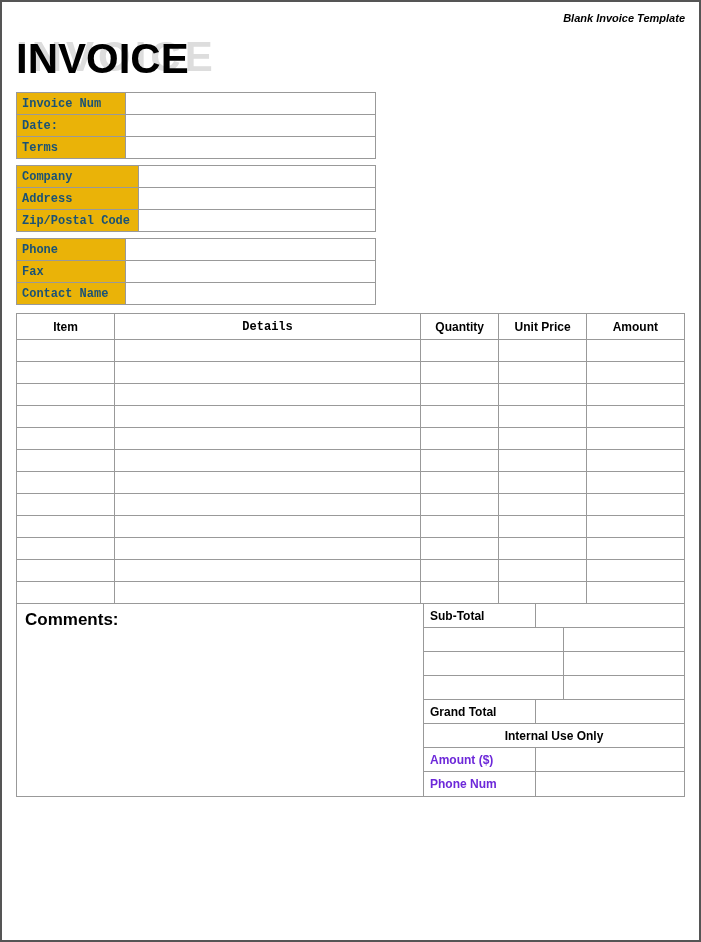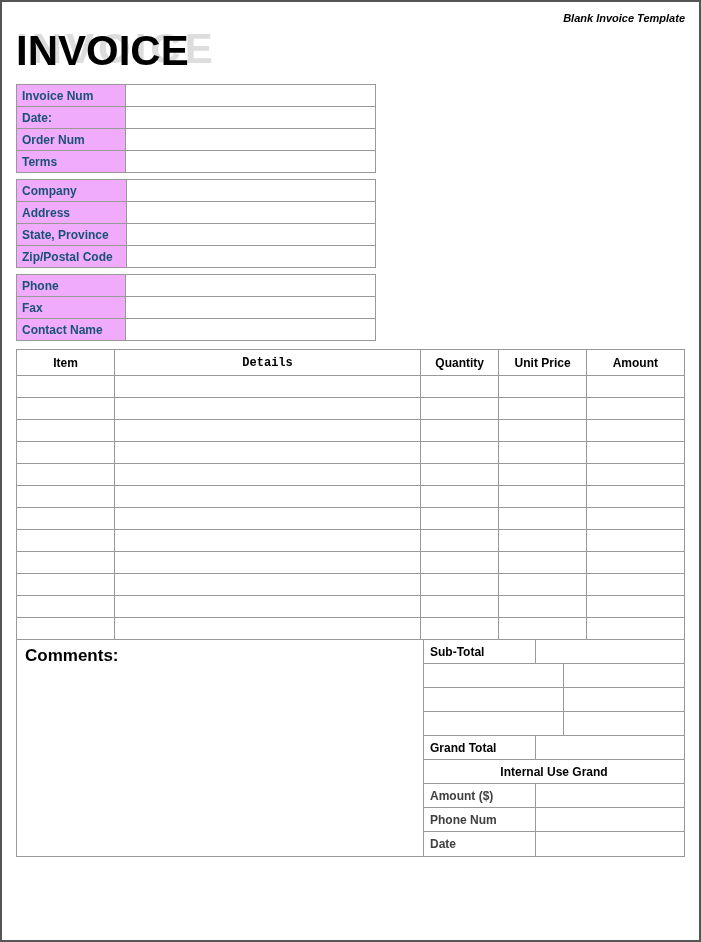--- a/index.html
+++ b/index.html
@@ -11,21 +11,21 @@
       min-height: 942px;
       padding: 10px 14px 14px 14px;
       border: 2px solid #555;
     }
     .template-label {
       text-align: right;
       font-size: 11px;
       font-weight: bold;
       font-style: italic;
       color: #000;
-      margin-bottom: 4px;
+      margin-bottom: 12px;
     }
     .invoice-title-wrap {
       position: relative;
       margin-bottom: 10px;
     }
     .invoice-watermark {
       position: absolute;
       top: 0;
       left: 0;
       font-size: 42px;
@@ -51,25 +51,26 @@
       border-collapse: collapse;
       width: 360px;
       margin-bottom: 6px;
     }
     .info-table td {
       border: 1px solid #999;
       padding: 2px 5px;
       height: 22px;
     }
     .info-table td.label {
-      background: #f0abfc;
+      background: #eab308;
       color: #1a5276;
       font-weight: bold;
       width: 100px;
       white-space: nowrap;
+      font-family: Liberation Mono, monospace;
     }
     .info-table td.value {
       width: 230px;
     }
     
     .items-table {
       border-collapse: collapse;
       width: 100%;
       margin-top: 8px;
     }
@@ -138,21 +139,21 @@
       text-align: center;
       font-weight: bold;
       padding: 3px 6px;
       border-bottom: 1px solid #999;
       height: 24px;
       display: flex;
       align-items: center;
       justify-content: center;
     }
     .internal-label {
-      color: #404040;
+      color: #6d28d9;
       font-weight: bold;
     }
     .empty-totals-row {
       display: flex;
       border-bottom: 1px solid #999;
       height: 24px;
     }
     .empty-totals-left {
       flex: 1;
       border-right: 1px solid #999;
@@ -177,42 +178,34 @@
     <tbody>
       <tr>
         <td class="label">Invoice Num</td>
         <td class="value"></td>
       </tr>
       <tr>
         <td class="label">Date:</td>
         <td class="value"></td>
       </tr>
       <tr>
-        <td class="label">Order Num</td>
-        <td class="value"></td>
-      </tr>
-      <tr>
         <td class="label">Terms</td>
         <td class="value"></td>
       </tr>
     </tbody>
   </table>
 
   <table class="info-table">
     <tbody>
       <tr>
         <td class="label">Company</td>
         <td class="value"></td>
       </tr>
       <tr>
         <td class="label">Address</td>
-        <td class="value"></td>
-      </tr>
-      <tr>
-        <td class="label">State, Province</td>
         <td class="value"></td>
       </tr>
       <tr>
         <td class="label">Zip/Postal Code</td>
         <td class="value"></td>
       </tr>
     </tbody>
   </table>
 
   <table class="info-table">
@@ -355,31 +348,27 @@
       <div class="empty-totals-left"></div>
       <div class="empty-totals-right"></div>
     </div>
 
     <div class="totals-row">
       <div class="totals-label">Grand Total</div>
       <div class="totals-value"></div>
     </div>
 
     <div class="internal-use-header">
-      <span>Internal Use Grand</span>
+      <span>Internal Use Only</span>
     </div>
 
     <div class="totals-row">
       <div class="totals-label internal-label">Amount ($)</div>
       <div class="totals-value"></div>
     </div>
 
     <div class="totals-row">
       <div class="totals-label internal-label">Phone Num</div>
       <div class="totals-value"></div>
     </div>
 
-    <div class="totals-row">
-      <div class="totals-label internal-label">Date</div>
-      <div class="totals-value"></div>
-    </div>
   </div>
 </div>
 
 </body></html>

